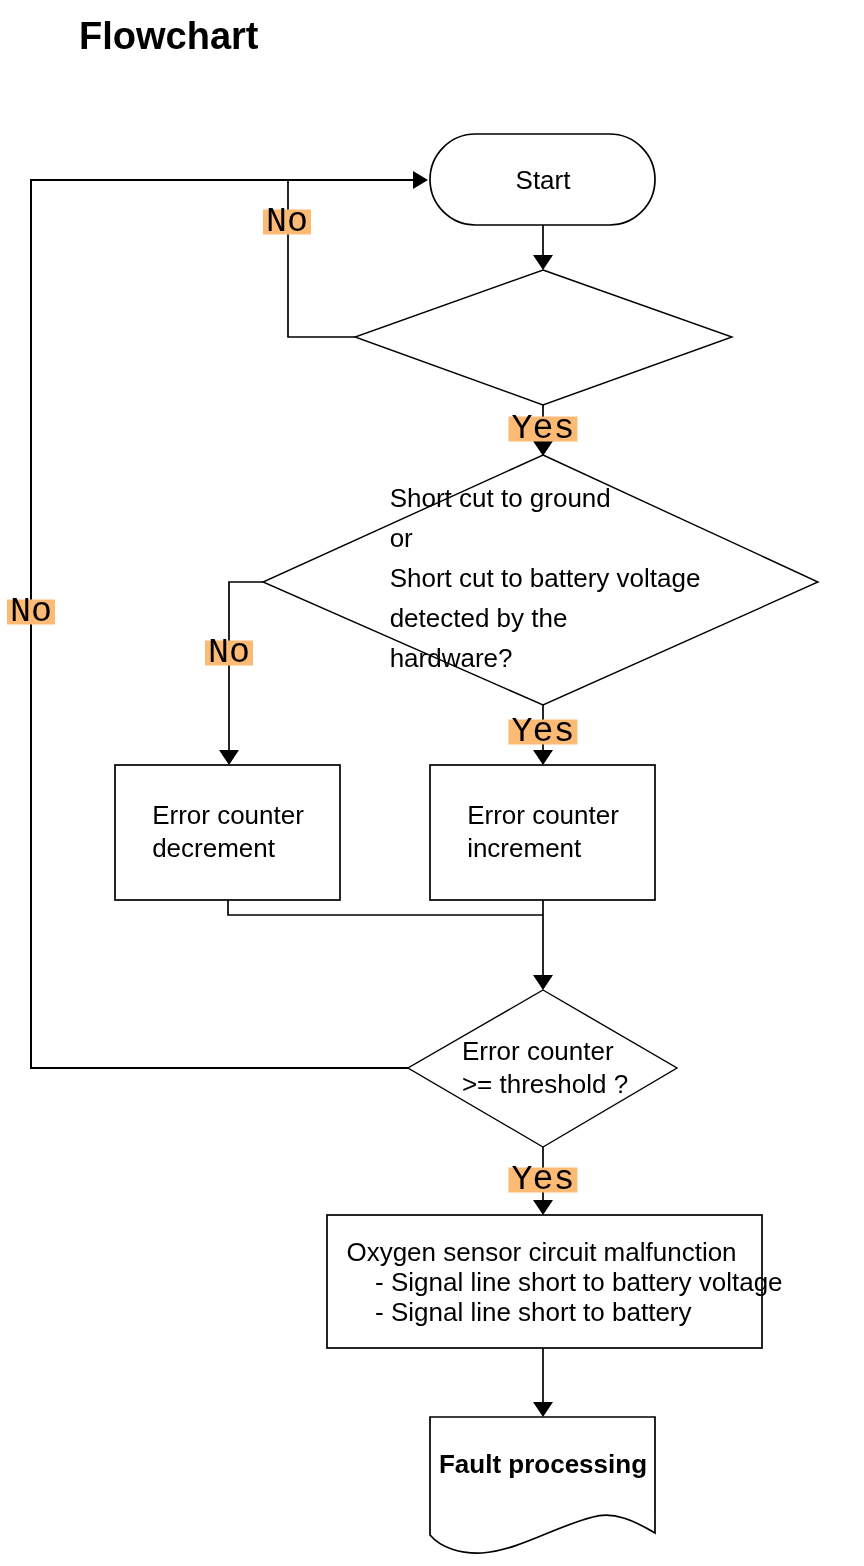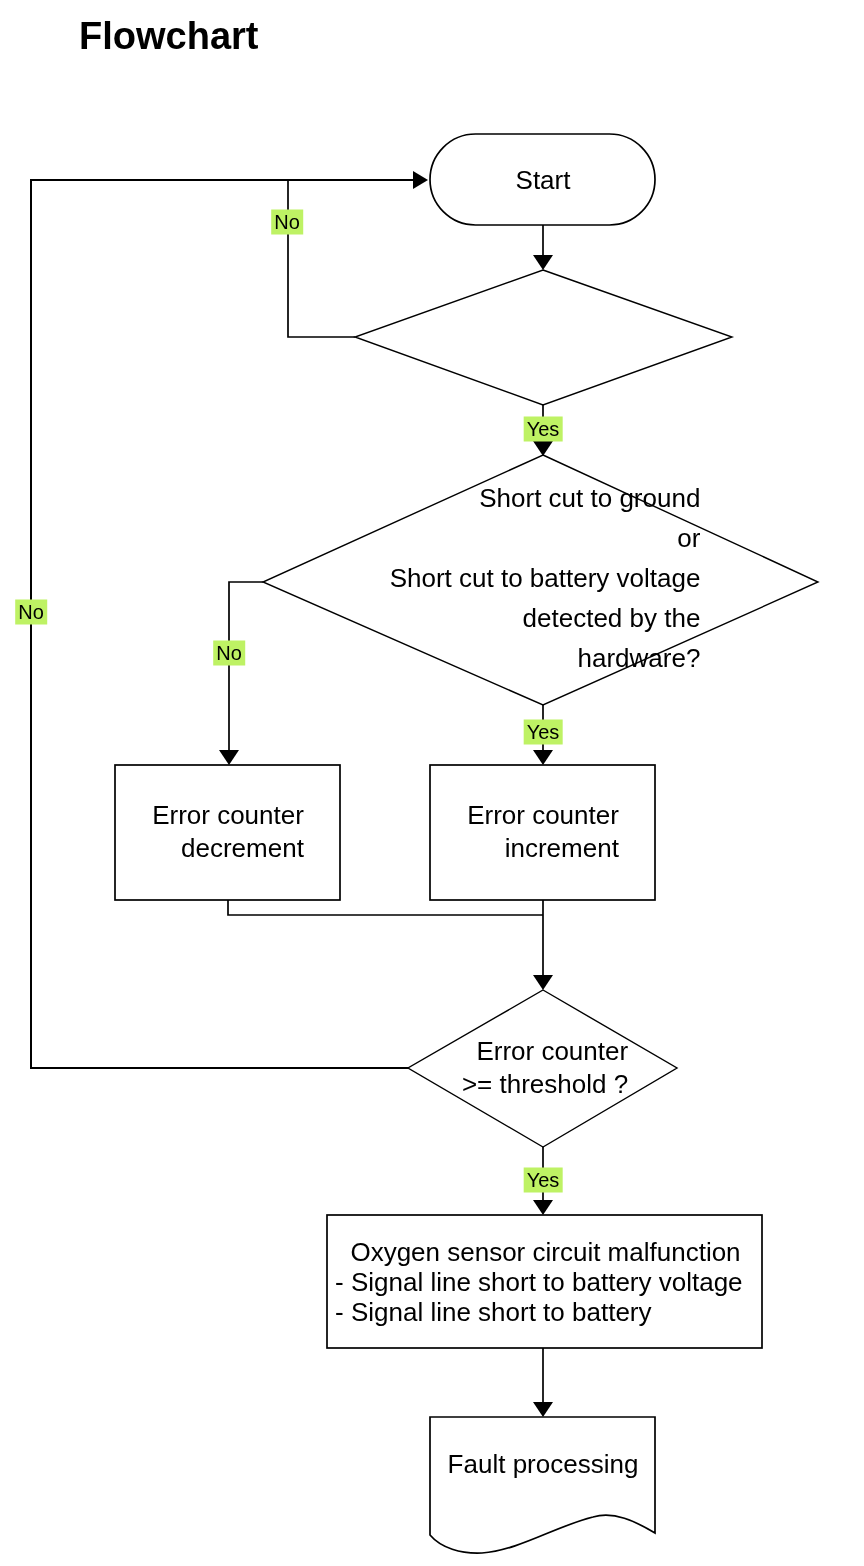--- a/index.html
+++ b/index.html
@@ -27,53 +27,55 @@
     top: 14px;
     font-size: 38px;
     font-weight: bold;
     line-height: 44px;
     white-space: pre;
   }
   .lbl {
     position: absolute;
     transform: translate(-50%, -50%);
     white-space: pre;
-    text-align: right;
+    text-align: left;
     font-size: 26px;
     line-height: 33px;
   }
   .lbl.tight { line-height: 40px; }
   .edge-lbl {
     position: absolute;
     transform: translate(-50%, -50%);
     white-space: pre;
     text-align: center;
-    font-size: 20px;
+    font-size: 35px;
     line-height: 25px;
-    background: #bef264;
+    background: #fdba74;
     padding: 0 3px;
+    font-family: Liberation Mono, monospace;
   }
   .malfunction-text {
     position: absolute;
     left: 327px;
     top: 1215px;
     width: 435px;
     height: 133px;
     box-sizing: border-box;
-    padding: 22px 6px 0 8px;
+    padding: 22px 6px 0 0;
     font-size: 26px;
     line-height: 30px;
   }
   .malfunction-text .m-title {
     text-align: center;
     white-space: pre;
   }
   .malfunction-text .m-item {
     text-align: left;
     white-space: pre;
+    margin-left: 48px;
   }
 </style>
 </head>
 <body>
 
 <div class="canvas">
 
   <svg class="layer" width="864" height="1566" viewBox="0 0 864 1566">
 
     <polyline points="408,1068 31,1068 31,180 414,180" fill="none" stroke="#000" stroke-width="2"></polyline>
@@ -128,21 +130,21 @@
 
   <div class="lbl" style="left:545px; top:1068px;">Error counter
 &gt;= threshold ?</div>
 
   <div class="malfunction-text">
     <div class="m-title">Oxygen sensor circuit malfunction</div>
     <div class="m-item">- Signal line short to battery voltage</div>
     <div class="m-item">- Signal line short to battery</div>
   </div>
 
-  <div class="lbl" style="left:543px; top:1464px;">Fault processing</div>
+  <div class="lbl" style="left:543px; top:1464px;font-weight:bold;">Fault processing</div>
 
   <div class="edge-lbl" style="left:287px; top:222px;">No</div>
   <div class="edge-lbl" style="left:543px; top:429px;">Yes</div>
   <div class="edge-lbl" style="left:229px; top:653px;">No</div>
   <div class="edge-lbl" style="left:543px; top:732px;">Yes</div>
   <div class="edge-lbl" style="left:31px; top:612px;">No</div>
   <div class="edge-lbl" style="left:543px; top:1180px;">Yes</div>
 
 </div>
 

